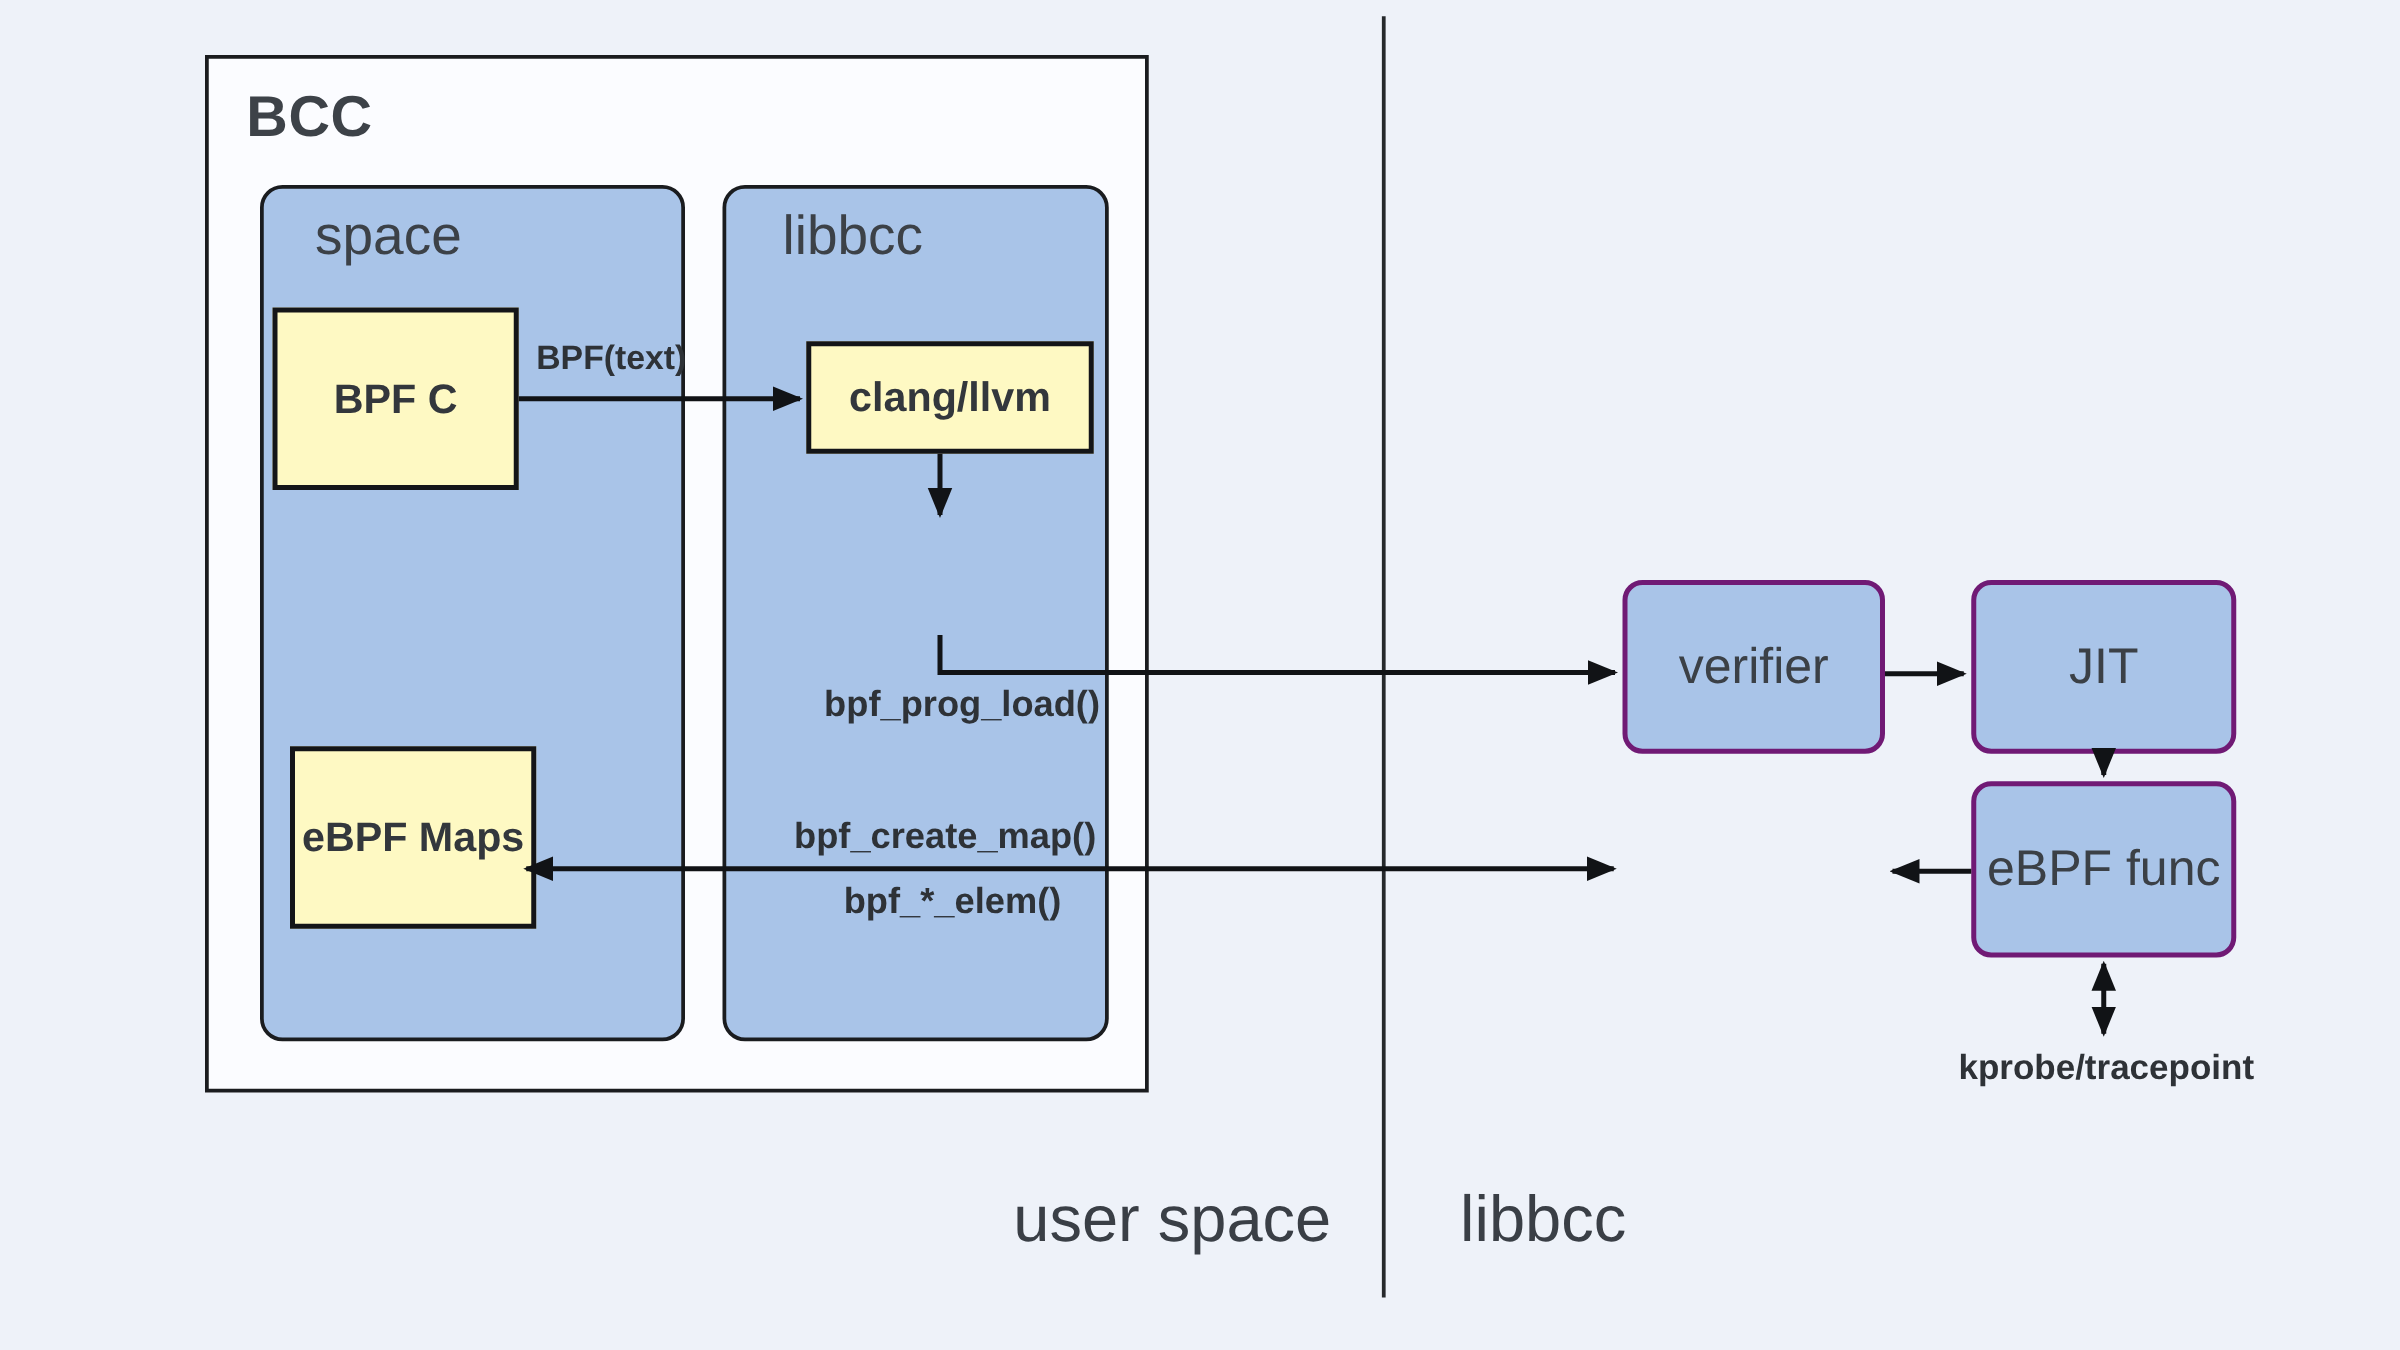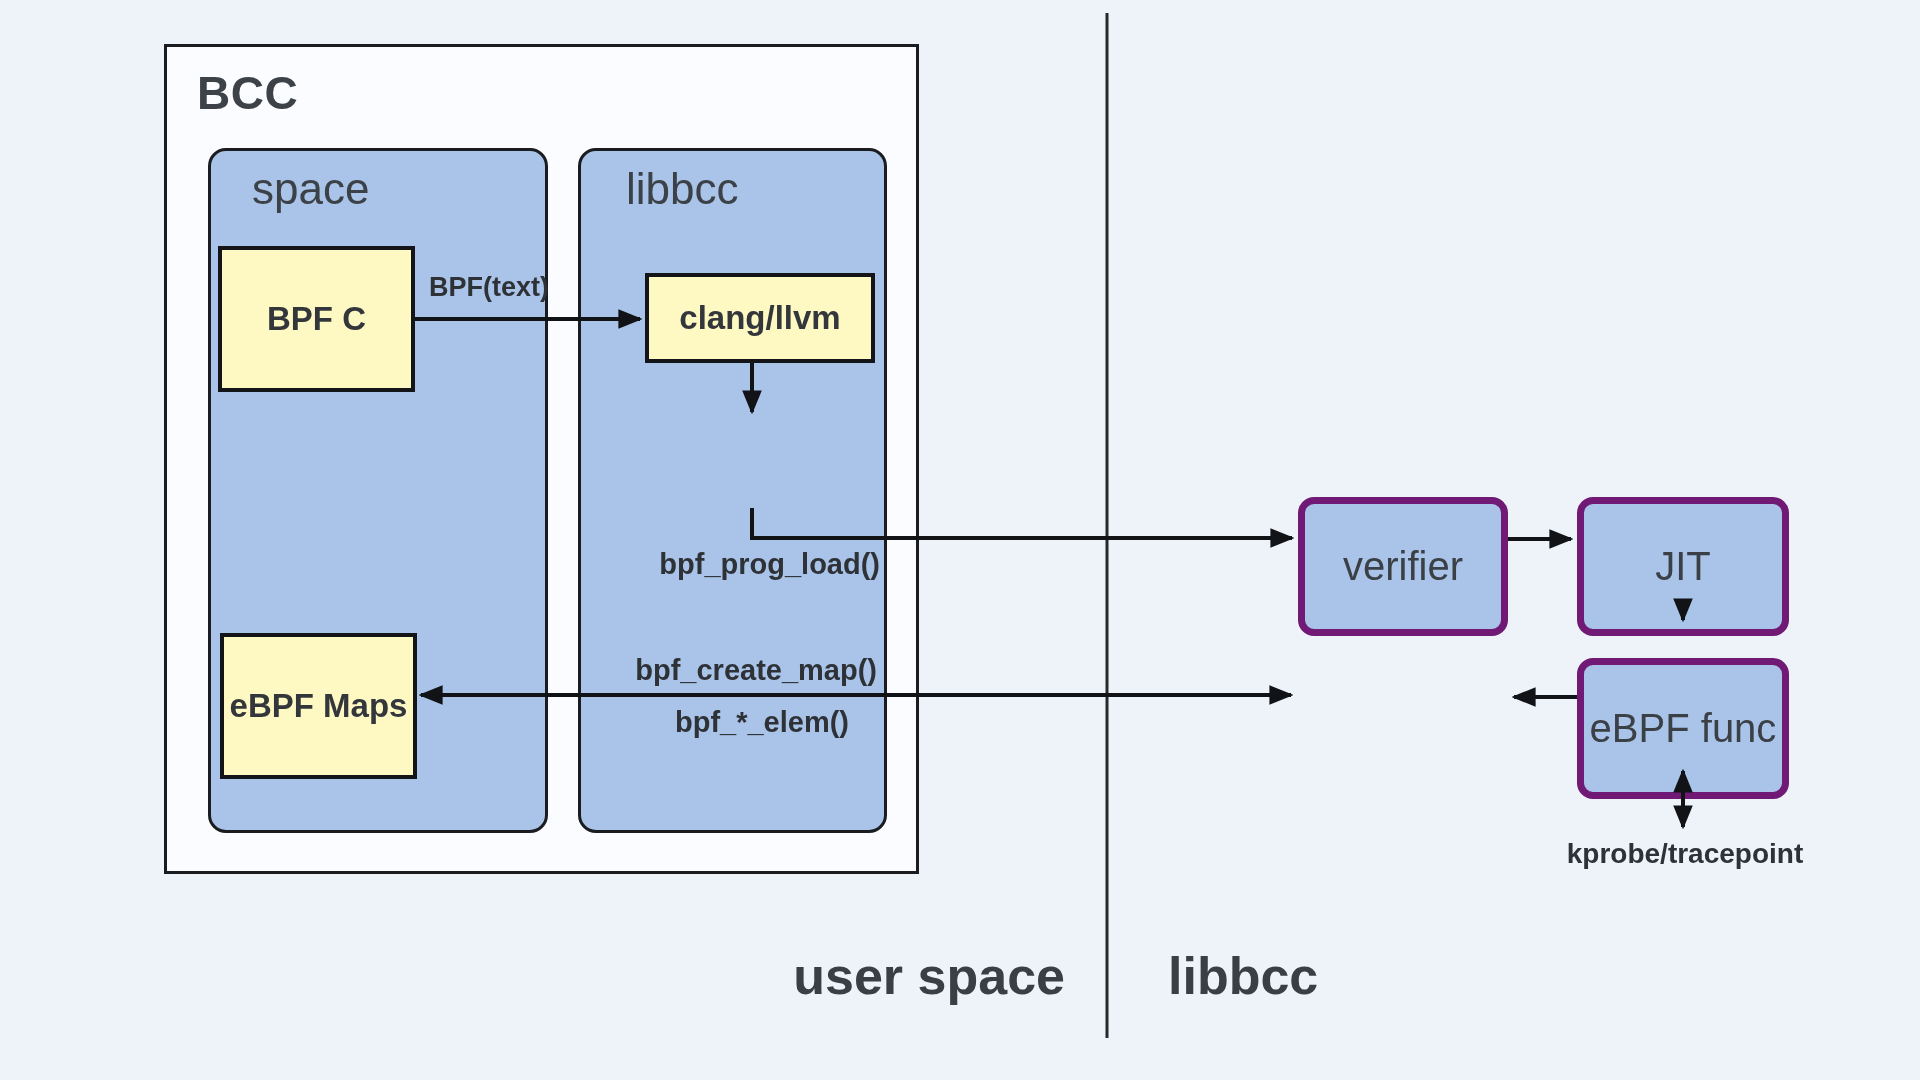--- a/index.html
+++ b/index.html
@@ -50,33 +50,33 @@
   .gray-node {
     position: absolute;
     background: #fef9c3;
     border: 4px solid #141518;
     box-sizing: border-box;
     display: flex; align-items: center; justify-content: center;
     font-weight: 700; font-size: 33px; color: #33373c;
     text-align: center;
   }
   .node-bpfc      { left: 218px; top: 246px; width: 197px; height: 146px; }
-  .node-ebpfmaps  { left: 220px; top: 597px; width: 197px; height: 146px; margin-top: 36px; }
+  .node-ebpfmaps  { left: 232px; top: 597px; width: 197px; height: 146px; }
   .node-clang     { left: 645px; top: 273px; width: 230px; height: 90px; }
   .node-bytecode  { left: 638px; top: 418px; width: 240px; height: 90px; }
 
   
   .kernel-node {
     position: absolute;
     background: #a9c4e8;
-    border: 7px solid #701a75;
+    border: 4px solid #701a75;
     border-radius: 16px;
     box-sizing: border-box;
     display: flex; align-items: center; justify-content: center;
-    font-weight: 400; font-size: 40px; color: #3b4046; margin-top: 33px;
+    font-weight: 400; font-size: 40px; color: #3b4046;
   }
   .node-verifier { left: 1298px; top: 464px; width: 210px; height: 139px; }
   .node-jit      { left: 1577px; top: 464px; width: 212px; height: 139px; }
   .node-maps     { left: 1297px; top: 625px; width: 211px; height: 141px; }
   .node-ebpffunc { left: 1577px; top: 625px; width: 212px; height: 141px; }
 
   
   .edge-label {
     position: absolute;
     font-weight: 700;
@@ -85,21 +85,21 @@
   }
   .lbl-bpftext   { left: 489px; top: 287px; transform: translate(-50%,-50%); font-size: 27px; }
   .lbl-progload  { right: 1040px; top: 564px; transform: translateY(-50%); font-size: 29px; }
   .lbl-createmap { right: 1043px; top: 670px; transform: translateY(-50%); font-size: 29px; }
   .lbl-elem      { left: 762px; top: 722px; transform: translate(-50%,-50%); font-size: 29px; }
   .lbl-kprobe    { left: 1685px; top: 854px; transform: translate(-50%,-50%); font-size: 28px; }
 
   
   .region-label {
     position: absolute;
-    font-weight: 700;
+    font-weight: 400;
     font-size: 52px;
     color: #3a3f46;
     white-space: nowrap;
   }
   .lbl-userspace { right: 855px; top: 946px; }
   .lbl-kernel    { left: 1168px; top: 946px; }
 
   
   svg.connectors {
     position: absolute; left: 0; top: 0;

